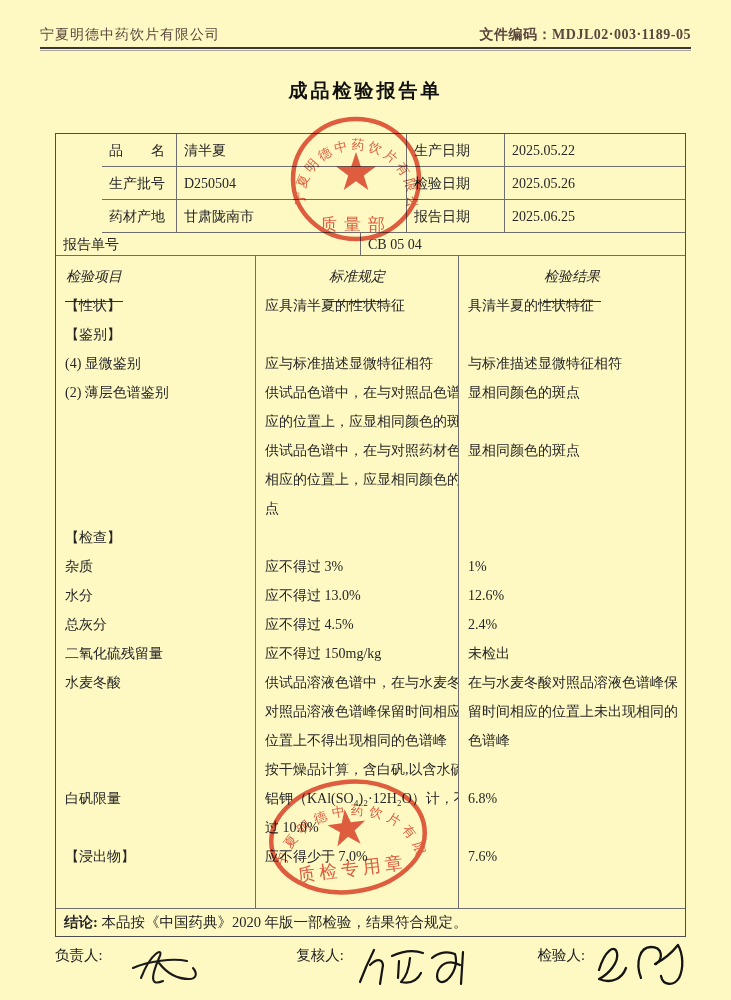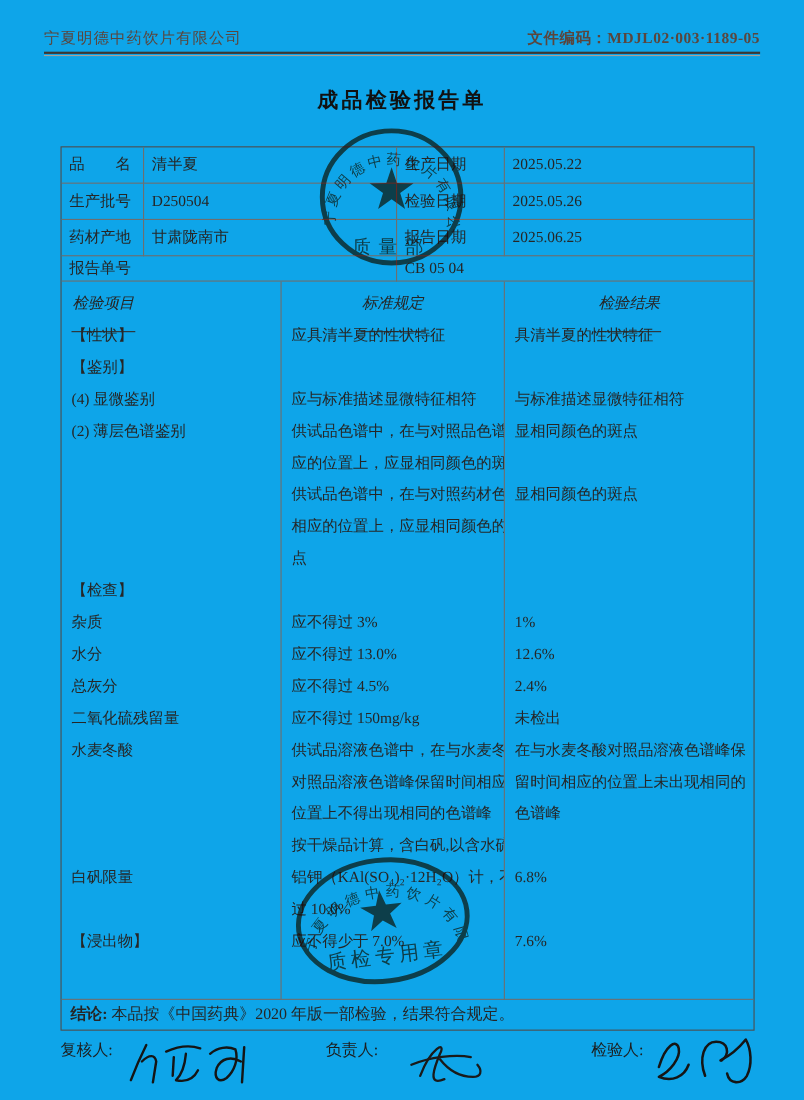--- a/index.html
+++ b/index.html
@@ -1,19 +1,19 @@
 <!DOCTYPE html>
 <html><head>
 <meta charset="utf-8">
 <style>
   html,body{margin:0;padding:0;}
   .page{
     position:relative;
     width:731px;height:1000px;
-    background:#0ea5e9;
+    background:#fef9c3;
     font-family:"Liberation Serif","DejaVu Serif",serif;
     color:#222;
     overflow:hidden;
   }
   
   .hdr{
     position:absolute;left:40px;right:40px;top:26px;
     display:flex;justify-content:space-between;align-items:baseline;
     font-size:14px;color:#5a463d;letter-spacing:1px;
   }
@@ -27,21 +27,21 @@
     text-align:center;font-size:19px;font-weight:bold;color:#111;
     letter-spacing:3px;
   }
   
   .tbl{
     position:absolute;left:55px;top:133px;width:631px;
     border:1px solid #4d4d4d;box-sizing:border-box;
     font-size:14px;color:#262626;
   }
   .grid{display:grid;}
-  .info{grid-template-columns:75px 230px 98px 1fr;}
+  .info{grid-template-columns:75px 230px 98px 1fr;margin-left:46px;}
   .info .cell{
     height:33px;line-height:33px;box-sizing:border-box;
     border-bottom:1px solid #6e6e6e;border-right:1px solid #6e6e6e;
     padding-left:7px;white-space:nowrap;overflow:hidden;
   }
   .info .cell.last{border-right:none;}
   .repno{grid-template-columns:305px 1fr;}
   .repno .cell{
     height:23px;line-height:23px;box-sizing:border-box;
     border-bottom:1px solid #6e6e6e;padding-left:7px;
@@ -179,41 +179,41 @@
           <div class="bline">&nbsp;</div>
           <div class="bline">7.6%</div>
         </div>
     </div>
     <div class="concl">
       <b>结论:</b><span> 本品按《中国药典》2020 年版一部检验，结果符合规定。</span>
     </div>
   </div>
 
   <div class="sigs">
+    <div class="sigblock sb1">
+      <span class="slabel">负责人:</span>
+      <svg width="140" height="58" viewBox="0 0 140 58">
+        <g fill="none" stroke="#1a1a1a" stroke-width="2.1" stroke-linecap="round" stroke-linejoin="round">
+          <path d="M38 40 C48 14 62 8 56 20 C51 32 44 50 60 43"></path>
+          <path d="M30 30 C46 23 70 20 84 23"></path>
+          <path d="M56 25 C63 34 72 41 86 41 C93 41 95 36 90 30"></path>
+        </g>
+      </svg>
+    </div>
     <div class="sigblock sb2">
       <span class="slabel">复核人:</span>
       <svg width="150" height="58" viewBox="0 0 150 58">
         <g fill="none" stroke="#151515" stroke-width="2.2" stroke-linecap="round" stroke-linejoin="round">
           <path d="M16 44 C22 28 27 18 30 12"></path>
           <path d="M26 27 C33 20 38 21 39 27 L36 46"></path>
           <path d="M48 18 C59 13 70 12 79 15"></path>
           <path d="M55 23 L54 40"></path>
           <path d="M66 20 C65 31 62 39 57 44 C66 46 73 43 77 35"></path>
           <path d="M88 20 C95 14 104 13 111 16 C114 25 110 36 103 42 C96 47 91 42 94 33 C98 24 107 22 116 27"></path>
           <path d="M119 14 L117 46"></path>
-        </g>
-      </svg>
-    </div>
-    <div class="sigblock sb1">
-      <span class="slabel">负责人:</span>
-      <svg width="140" height="58" viewBox="0 0 140 58">
-        <g fill="none" stroke="#1a1a1a" stroke-width="2.1" stroke-linecap="round" stroke-linejoin="round">
-          <path d="M38 40 C48 14 62 8 56 20 C51 32 44 50 60 43"></path>
-          <path d="M30 30 C46 23 70 20 84 23"></path>
-          <path d="M56 25 C63 34 72 41 86 41 C93 41 95 36 90 30"></path>
         </g>
       </svg>
     </div>
     <div class="sigblock sb3">
       <span class="slabel">检验人:</span>
       <svg width="130" height="58" viewBox="0 0 130 58">
         <g fill="none" stroke="#151515" stroke-width="2.3" stroke-linecap="round" stroke-linejoin="round">
           <path d="M14 32 C20 12 30 6 32 15 C34 24 24 36 14 41 C26 46 37 41 41 30"></path>
           <path d="M56 40 C50 24 55 9 66 9 C77 9 79 20 71 26"></path>
           <path d="M70 26 C80 21 89 12 93 7 C98 16 99 30 94 40 C89 48 78 48 76 38"></path>

